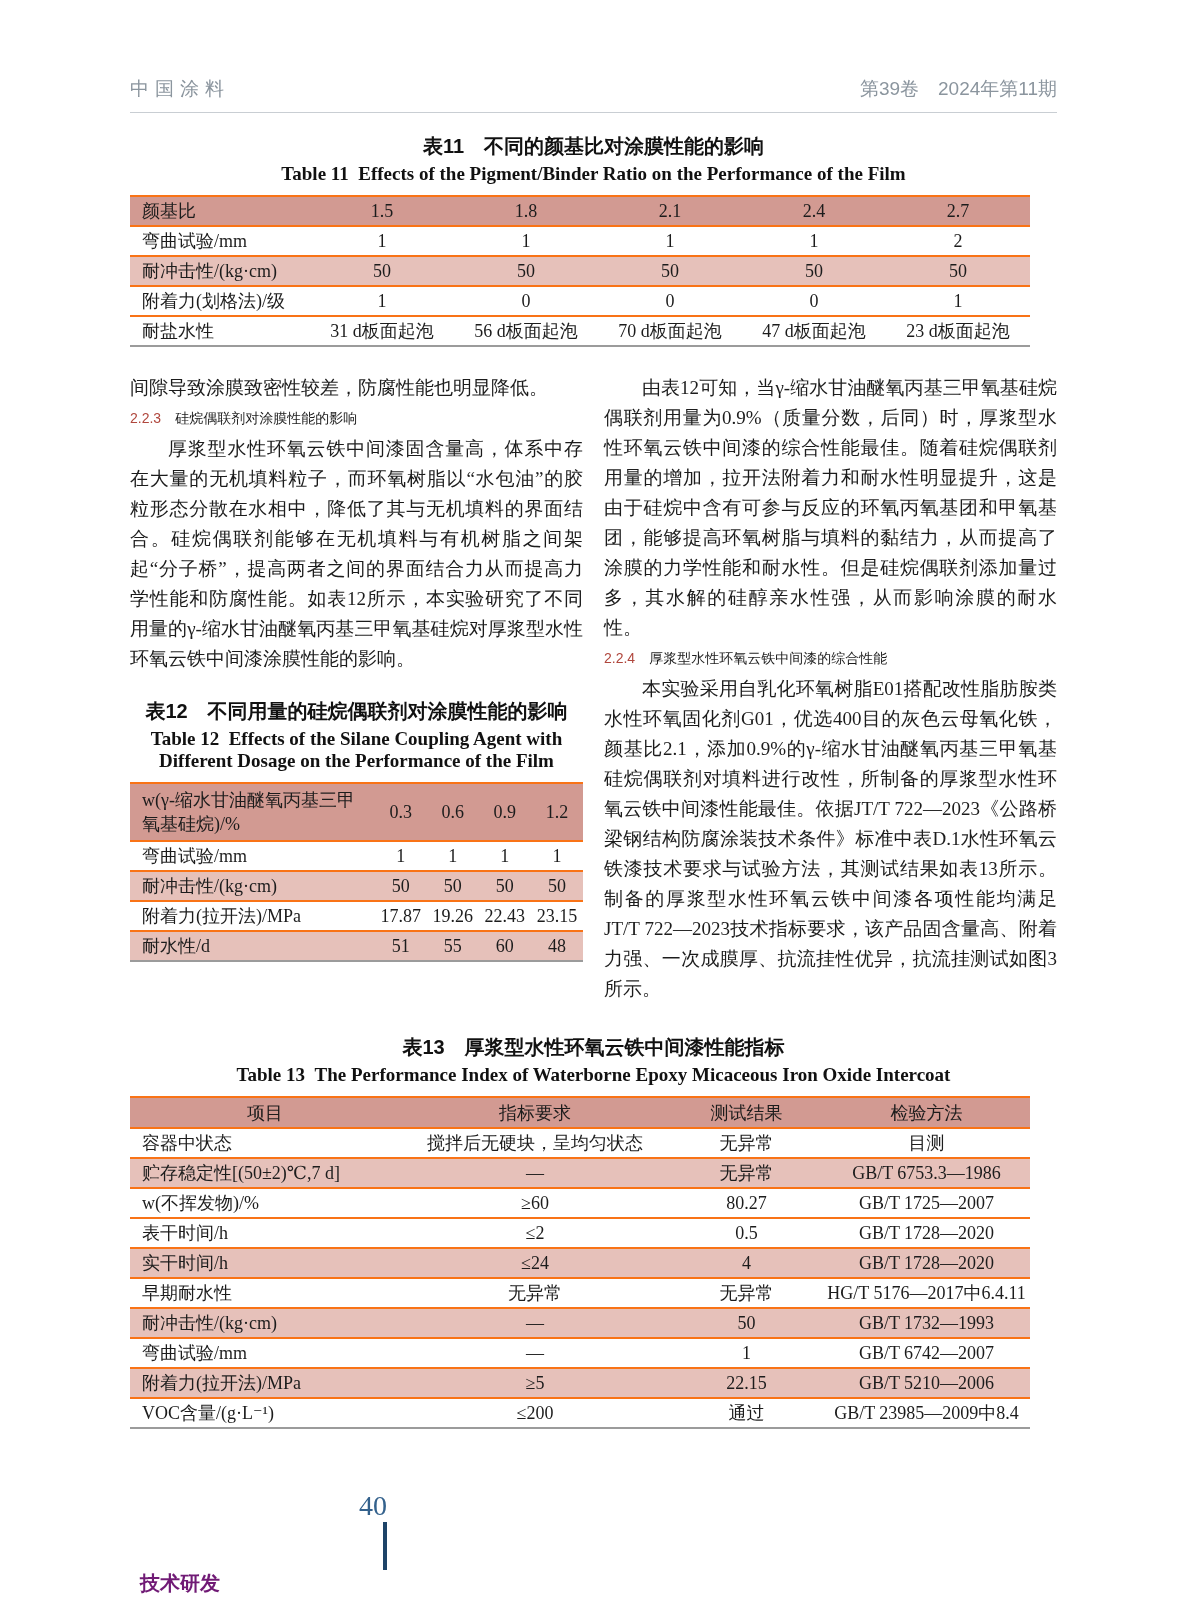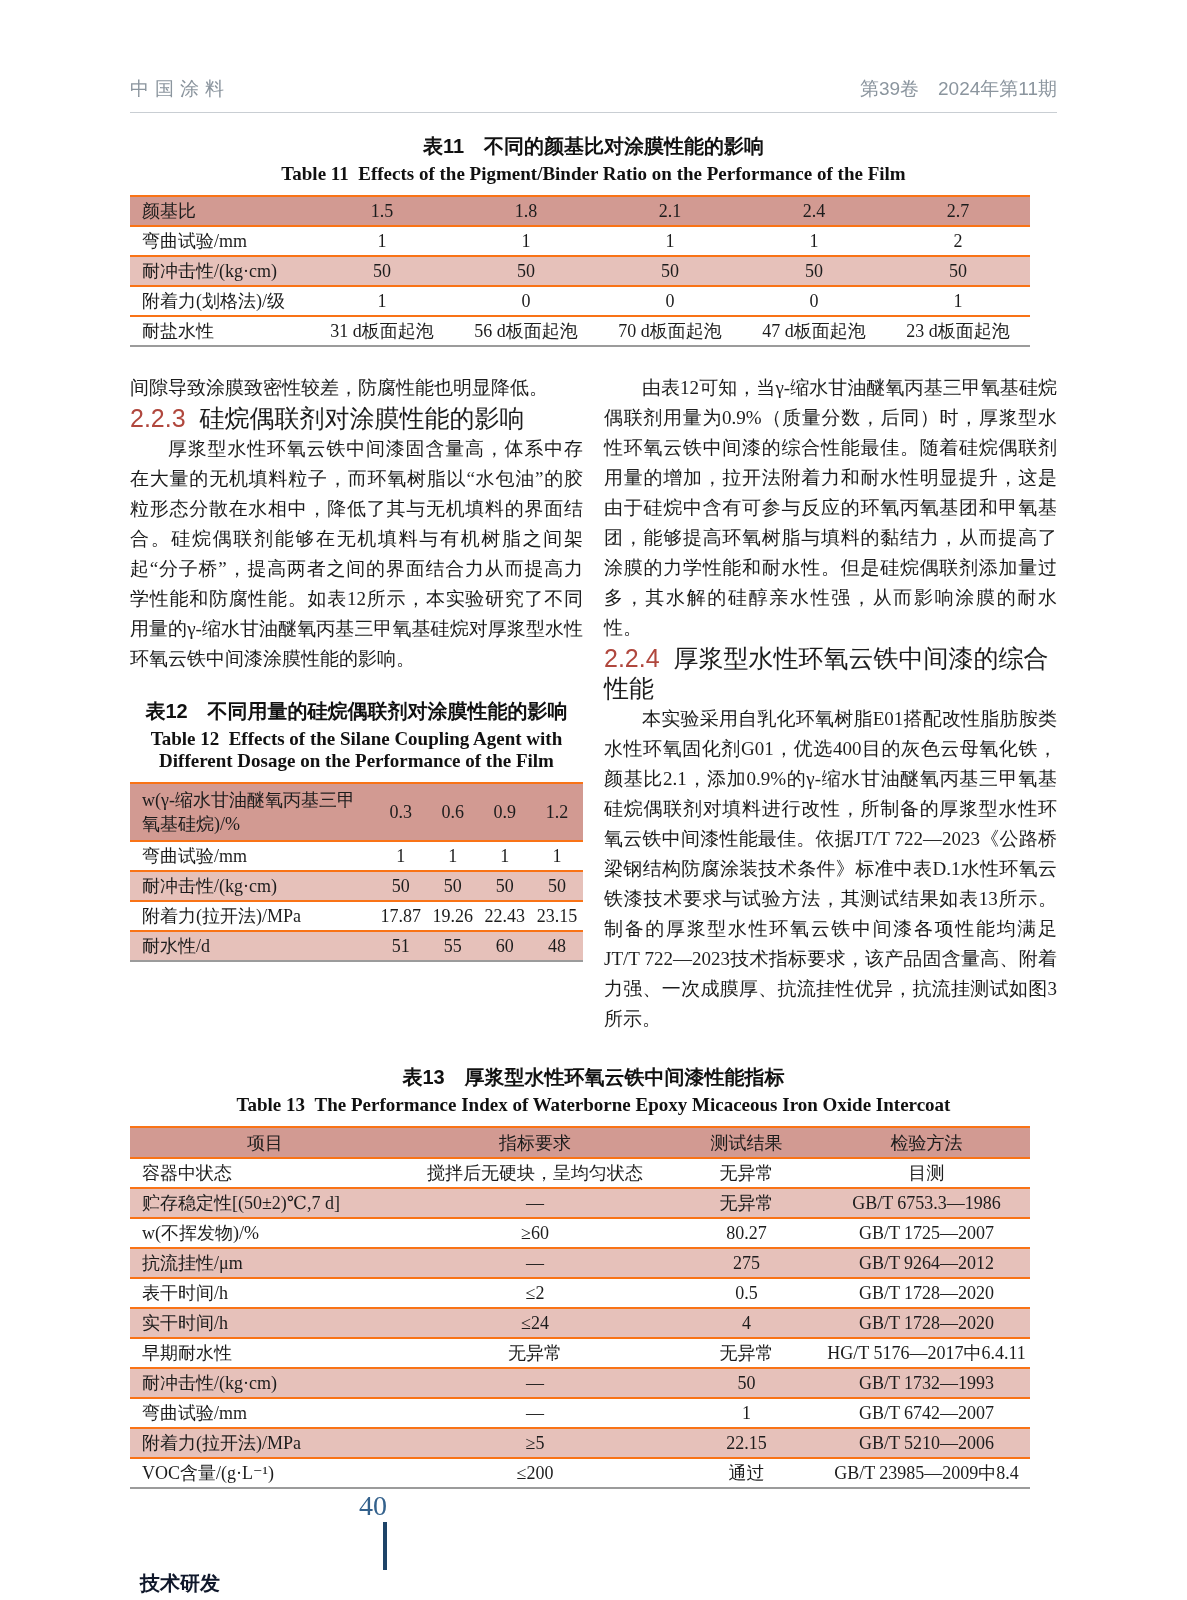--- a/index.html
+++ b/index.html
@@ -38,38 +38,38 @@
   table.t13 tr.hd { height:31px; }
   table.t12 { width:100%; }
   table.t12 tr { height:28px; }
   table.t12 tr.hd { height:58px; }
   table.t12 tr.hd td.lbl { line-height:1.35; }
   
   .columns { display:flex; gap:21px; margin:26px 130px 0 130px; }
   .col { width:453px; }
   p.body { margin:0; font-size:19px; line-height:30px; text-align:justify; }
   p.ind { text-indent:2em; }
-  p.hd-line { margin:0; font-size:25px; line-height:30px; }
+  p.hd-line { margin:0; font-size:14px; line-height:30px; }
   .sec-num {
     color:#b0473d; font-family:"Liberation Sans","DejaVu Sans",sans-serif;
     margin-right:14px;
   }
   .t12block { margin-top:24px; }
   .t12block .tbl-title-zh { margin-top:0; }
   
   .t13block { margin:30px 130px 14px 130px; }
   
   .page-footer { position:absolute; left:140px; top:1490px; display:flex; align-items:flex-end;flex-direction:column; }
   .pg-num {
     font-size:28px; color:#33618c; margin-right:10px;
     font-family:"Liberation Serif","DejaVu Serif",serif;
   }
   .footer-bar { width:4px; height:48px; background:#1e4468; margin-right:10px; }
   .sec-zh {
-    font-size:20px; font-weight:bold; color:#0f172a;
+    font-size:20px; font-weight:bold; color:#701a75;
     font-family:"Liberation Sans","DejaVu Sans",sans-serif;
   }
   .sec-en {
     font-size:17px; color:#3b82f6; margin-top:0;
     font-family:"Liberation Serif","DejaVu Serif",serif;
   }
 </style>
 </head>
 <body>
 
@@ -235,26 +235,20 @@
         <td>—</td>
         <td>无异常</td>
         <td>GB/T 6753.3—1986</td>
       </tr>
       <tr>
         <td class="lbl">w(不挥发物)/%</td>
         <td>≥60</td>
         <td>80.27</td>
         <td>GB/T 1725—2007</td>
       </tr>
-      <tr class="pink">
-        <td class="lbl">抗流挂性/μm</td>
-        <td>—</td>
-        <td>275</td>
-        <td>GB/T 9264—2012</td>
-      </tr>
       <tr>
         <td class="lbl">表干时间/h</td>
         <td>≤2</td>
         <td>0.5</td>
         <td>GB/T 1728—2020</td>
       </tr>
       <tr class="pink">
         <td class="lbl">实干时间/h</td>
         <td>≤24</td>
         <td>4</td>

